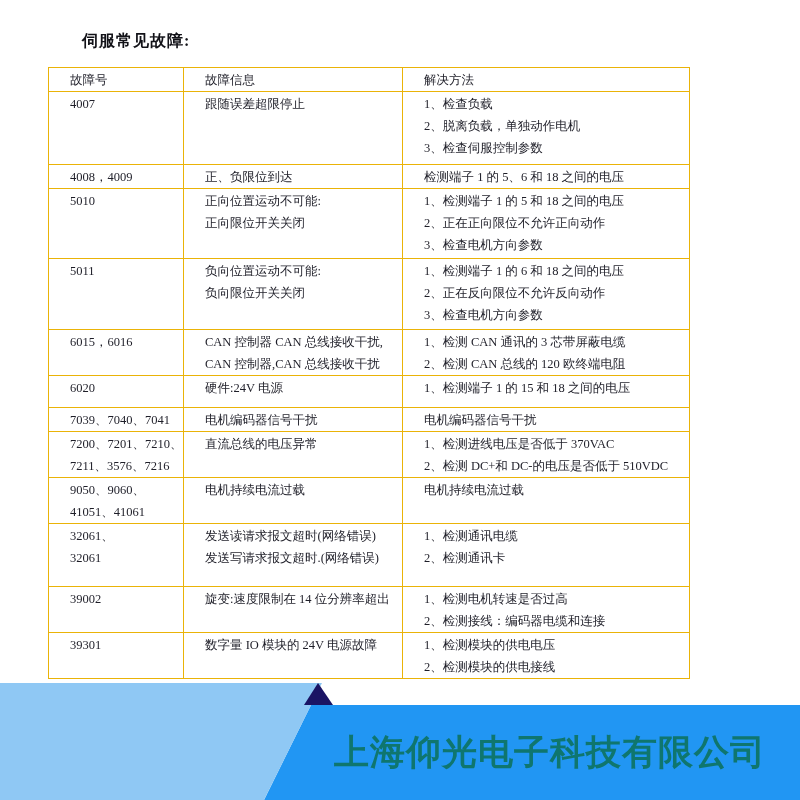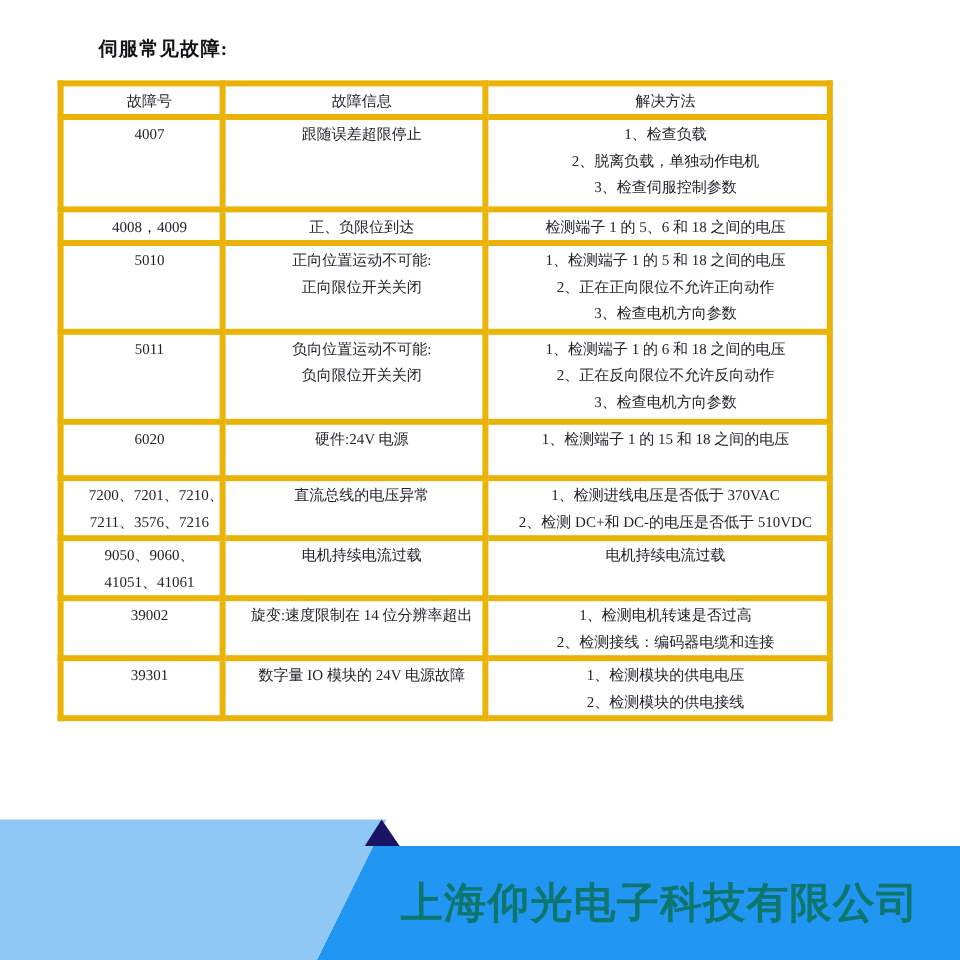--- a/index.html
+++ b/index.html
@@ -12,21 +12,21 @@
     font-size:16px;font-weight:bold;color:#121218;letter-spacing:1px;
   }
   table.fault-table{
     position:absolute;left:48px;top:67px;width:641px;
     border-collapse:collapse;table-layout:fixed;
   }
   .fault-table col.c1{width:135px}
   .fault-table col.c2{width:219px}
   .fault-table col.c3{width:287px}
   .fault-table th,.fault-table td{
-    border:5px solid #eab308;vertical-align:top;text-align:center;
+    border:1px solid #eab308;vertical-align:top;text-align:left;
     padding:1px 8px 0 21px;font-weight:normal;font-size:12.5px;line-height:22px;
   }
   .fault-table thead th{height:21px;}
   .cell-line{white-space:nowrap;}
   tbody tr:nth-child(1)  td{height:71px}
   tbody tr:nth-child(2)  td{height:20px}
   tbody tr:nth-child(3)  td{height:68px}
   tbody tr:nth-child(4)  td{height:69px}
   tbody tr:nth-child(5)  td{height:41px}
   tbody tr:nth-child(6)  td{height:30px}
@@ -113,33 +113,57 @@
           <div class="cell-line">负向位置运动不可能:</div>
           <div class="cell-line">负向限位开关关闭</div>
         </td>
     <td>
           <div class="cell-line">1、检测端子 1 的 6 和 18 之间的电压</div>
           <div class="cell-line">2、正在反向限位不允许反向动作</div>
           <div class="cell-line">3、检查电机方向参数</div>
         </td>
   </tr>
 
+  <tr>
+    <td>
+          <div class="cell-line">6015，6016</div>
+        </td>
+    <td>
+          <div class="cell-line">CAN 控制器 CAN 总线接收干扰,</div>
+          <div class="cell-line">CAN 控制器,CAN 总线接收干扰</div>
+        </td>
+    <td>
+          <div class="cell-line">1、检测 CAN 通讯的 3 芯带屏蔽电缆</div>
+          <div class="cell-line">2、检测 CAN 总线的 120 欧终端电阻</div>
+        </td>
+  </tr>
 
   <tr>
     <td>
           <div class="cell-line">6020</div>
         </td>
     <td>
           <div class="cell-line">硬件:24V 电源</div>
         </td>
     <td>
           <div class="cell-line">1、检测端子 1 的 15 和 18 之间的电压</div>
         </td>
   </tr>
 
+  <tr>
+    <td>
+          <div class="cell-line">7039、7040、7041</div>
+        </td>
+    <td>
+          <div class="cell-line">电机编码器信号干扰</div>
+        </td>
+    <td>
+          <div class="cell-line">电机编码器信号干扰</div>
+        </td>
+  </tr>
 
   <tr>
     <td>
           <div class="cell-line">7200、7201、7210、</div>
           <div class="cell-line">7211、3576、7216</div>
         </td>
     <td>
           <div class="cell-line">直流总线的电压异常</div>
         </td>
     <td>
@@ -155,20 +179,34 @@
         </td>
     <td>
           <div class="cell-line">电机持续电流过载</div>
         </td>
     <td>
           <div class="cell-line">电机持续电流过载</div>
         </td>
   </tr>
 
 
+  <tr>
+    <td>
+          <div class="cell-line">32061、</div>
+          <div class="cell-line">32061</div>
+        </td>
+    <td>
+          <div class="cell-line">发送读请求报文超时(网络错误)</div>
+          <div class="cell-line">发送写请求报文超时.(网络错误)</div>
+        </td>
+    <td>
+          <div class="cell-line">1、检测通讯电缆</div>
+          <div class="cell-line">2、检测通讯卡</div>
+        </td>
+  </tr>
 
   <tr>
     <td>
           <div class="cell-line">39002</div>
         </td>
     <td>
           <div class="cell-line">旋变:速度限制在 14 位分辨率超出</div>
         </td>
     <td>
           <div class="cell-line">1、检测电机转速是否过高</div>

